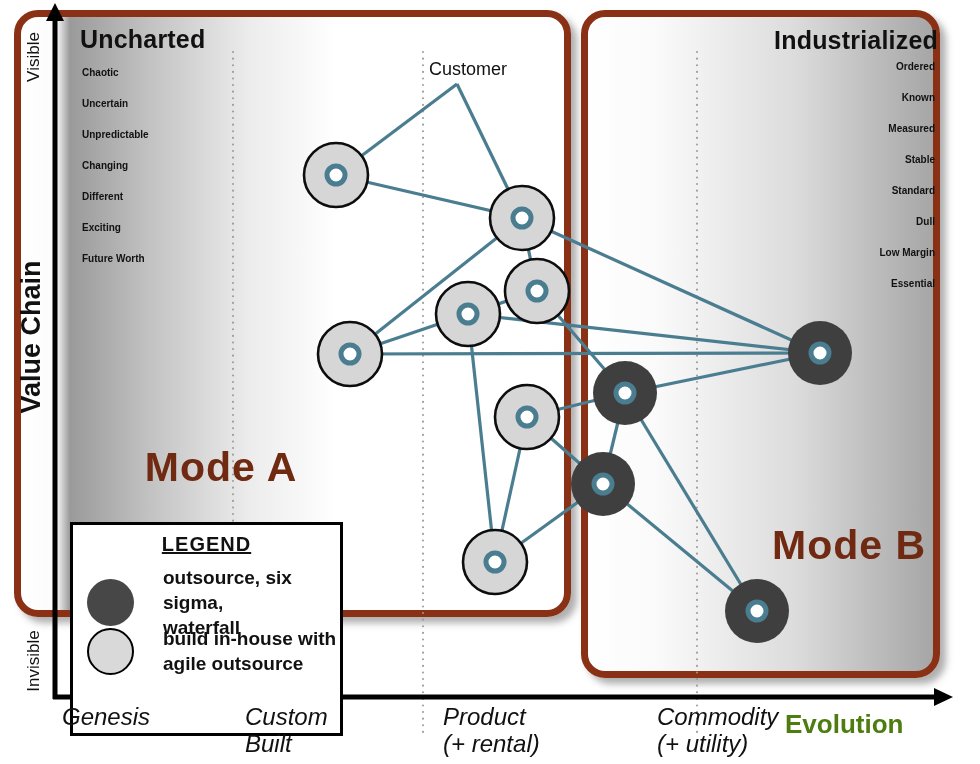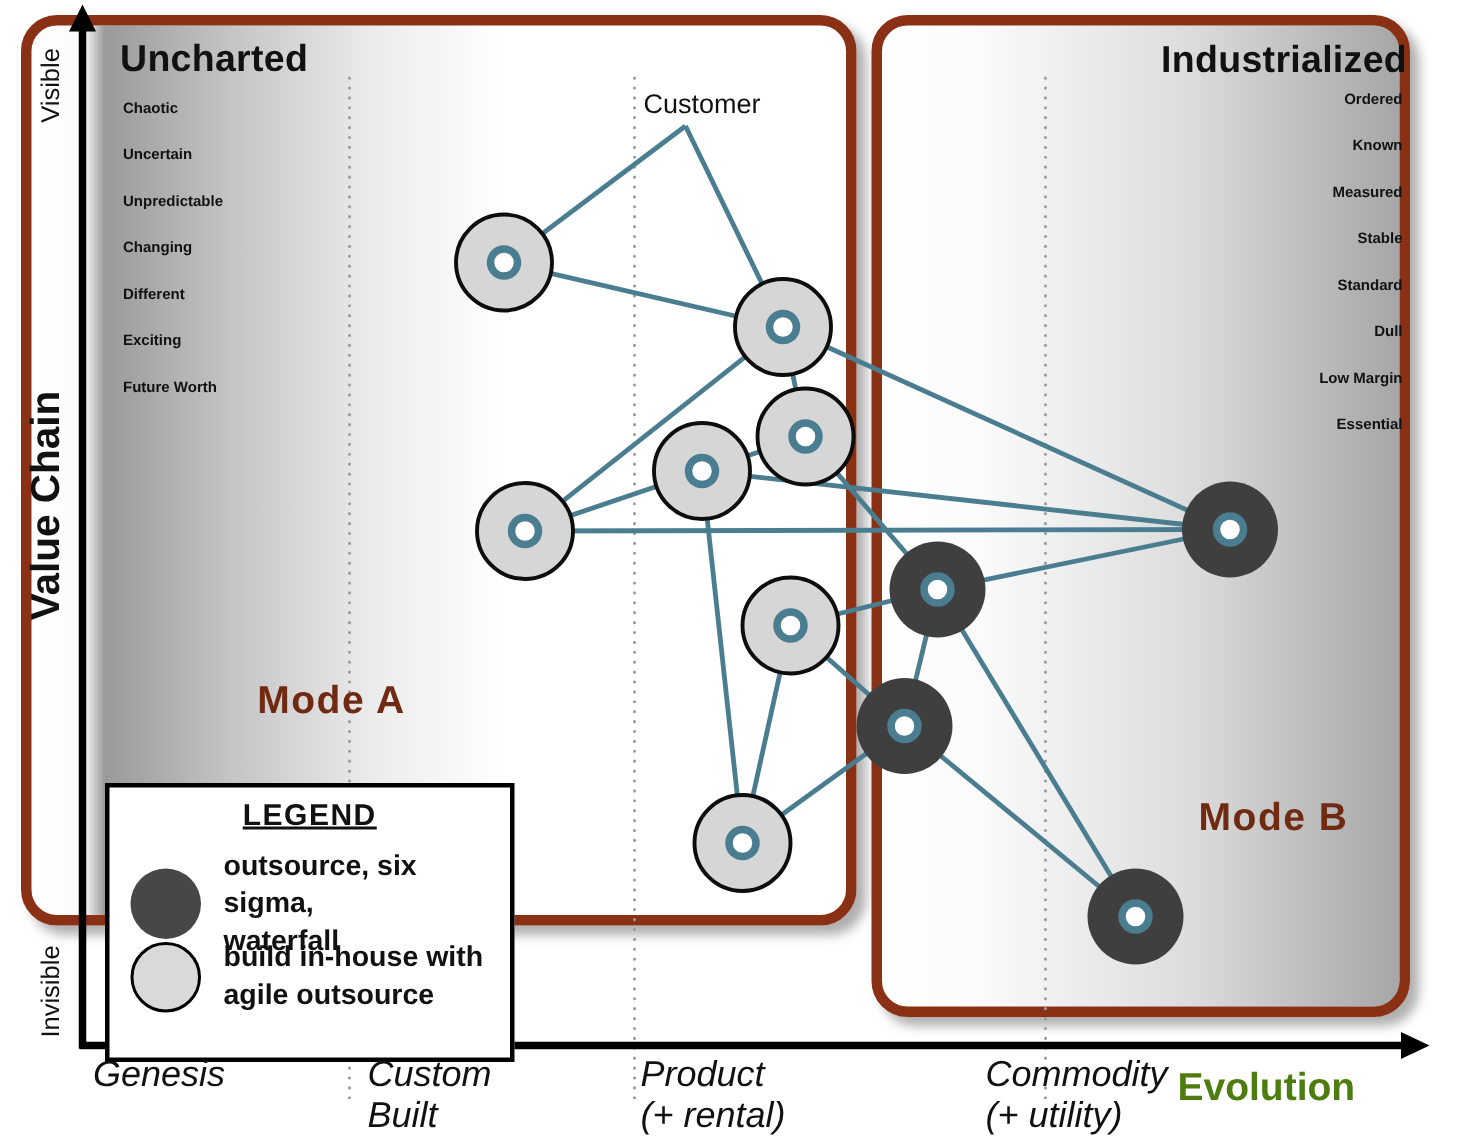--- a/index.html
+++ b/index.html
@@ -21,35 +21,35 @@
   .traits-left{left:82px;top:57px;text-align:left;}
   .traits-right{right:45px;top:51px;text-align:right;}
   .trait{height:31px;line-height:31px;}
   
   .rot{position:absolute;z-index:4;transform:translate(-50%,-50%) rotate(-90deg);white-space:nowrap;color:#111;}
   .visible-lbl{left:34px;top:57px;font-size:17px;}
   .invisible-lbl{left:34px;top:661px;font-size:17px;}
   .value-chain{left:31px;top:337px;font-size:27px;font-weight:bold;}
   
   .mode-lbl{position:absolute;z-index:4;transform:translate(-50%,-50%);font-weight:bold;
-            font-size:26px;color:#702a12;letter-spacing:1px;white-space:nowrap;}
+            font-size:41px;color:#702a12;letter-spacing:1px;white-space:nowrap;}
   .mode-a{left:221px;top:467px;}
   .mode-b{left:849px;top:545px;}
   
   .customer-label{position:absolute;z-index:4;left:429px;top:59px;font-size:18px;color:#111;}
   
   .stage{position:absolute;z-index:4;top:703px;font-style:italic;font-size:24px;line-height:27px;color:#111;}
-  .stage-0{left:62px;} .stage-1{left:245px;} .stage-2{left:427px;} .stage-3{left:657px;}
+  .stage-0{left:62px;} .stage-1{left:245px;} .stage-2{left:443px;} .stage-3{left:657px;}
   .evolution-lbl{position:absolute;z-index:4;left:785px;top:709px;font-weight:bold;font-size:26px;color:#4d7c0f;}
   
-  .legend{position:absolute;z-index:3;left:70px;top:522px;width:273px;height:186px;background:#fff;
+  .legend{position:absolute;z-index:3;left:70px;top:522px;width:273px;height:214px;background:#fff;
           border:3px solid #000;box-sizing:border-box;}
   .legend-title{position:absolute;left:0;right:0;top:8px;text-align:center;font-weight:bold;
                 font-size:20px;letter-spacing:1px;text-decoration:underline;color:#111;}
-  .legend-row{position:absolute;left:14px;display:flex;align-items:center;gap:15px;}
+  .legend-row{position:absolute;left:14px;display:flex;align-items:center;gap:29px;}
   .legend-row.r1{top:40px;} .legend-row.r2{top:101px;}
   .swatch{width:47px;height:47px;border-radius:50%;flex:0 0 47px;box-sizing:border-box;}
   .swatch.dark{background:#474747;}
   .swatch.light{background:#d9d9d9;border:2.5px solid #000;}
   .legend-text{font-weight:bold;font-size:19px;line-height:25px;color:#111;}
 </style>
 </head>
 <body>
 
 <div class="canvas">

